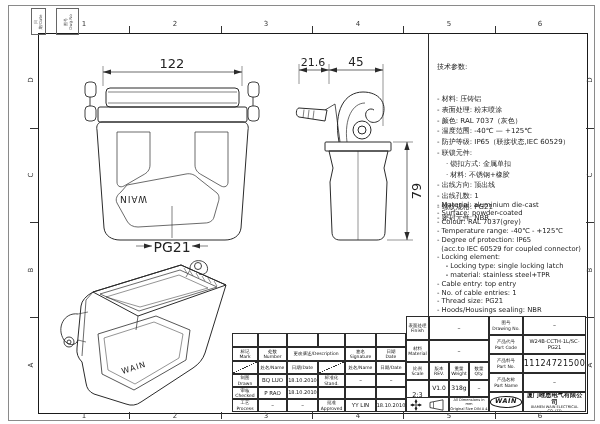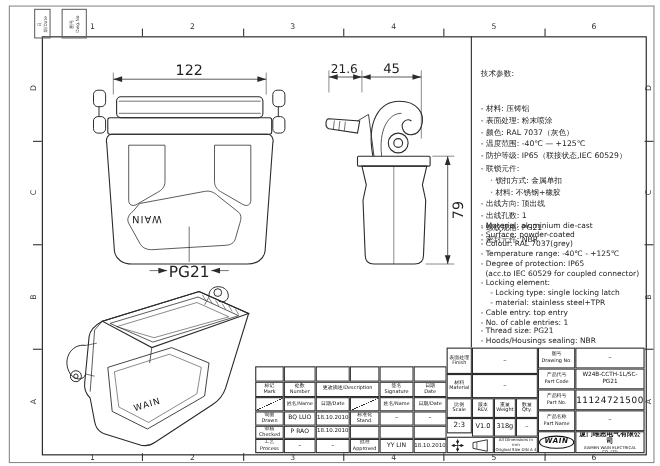--- a/index.html
+++ b/index.html
@@ -284,21 +284,21 @@
   <div class="c f6" style="left:429px;top:340px;width:60px;height:22px">–</div>
 
   <div class="c pre f45" style="left:406px;top:362px;width:23px;height:18px">比例
 Scale</div>
   <div class="c pre f45" style="left:429px;top:362px;width:20px;height:18px">版本
 REV.</div>
   <div class="c pre f45" style="left:449px;top:362px;width:20px;height:18px">重量
 Weight</div>
   <div class="c pre f45" style="left:469px;top:362px;width:20px;height:18px">数量
 Qty.</div>
-  <div class="c f65" style="left:406px;top:380px;width:23px;height:14px">2:3</div>
+  <div class="c f65" style="left:406px;top:380px;width:23px;height:32px">2:3</div>
   <div class="c f6" style="left:429px;top:380px;width:20px;height:17px">V1.0</div>
   <div class="c f6" style="left:449px;top:380px;width:20px;height:17px">318g</div>
   <div class="c f6" style="left:469px;top:380px;width:20px;height:17px">–</div>
 
   <div class="c" style="left:406px;top:397px;width:43px;height:15px;flex-direction:row;gap:4px">
     <svg width="36" height="12" viewBox="0 0 36 12" style="position:static">
       <g>
         <line x1="6" y1="0.5" x2="6" y2="11.5" stroke="#222" stroke-width="0.7"></line>
         <line x1="0.5" y1="6" x2="11.5" y2="6" stroke="#222" stroke-width="0.7"></line>
         <path d="M6,0.5 L7.4,2.6 L6,4.7 L4.6,2.6 Z M6,11.5 L7.4,9.4 L6,7.3 L4.6,9.4 Z M0.5,6 L2.6,7.4 L4.7,6 L2.6,4.6 Z M11.5,6 L9.4,7.4 L7.3,6 L9.4,4.6 Z" fill="#222"></path>

